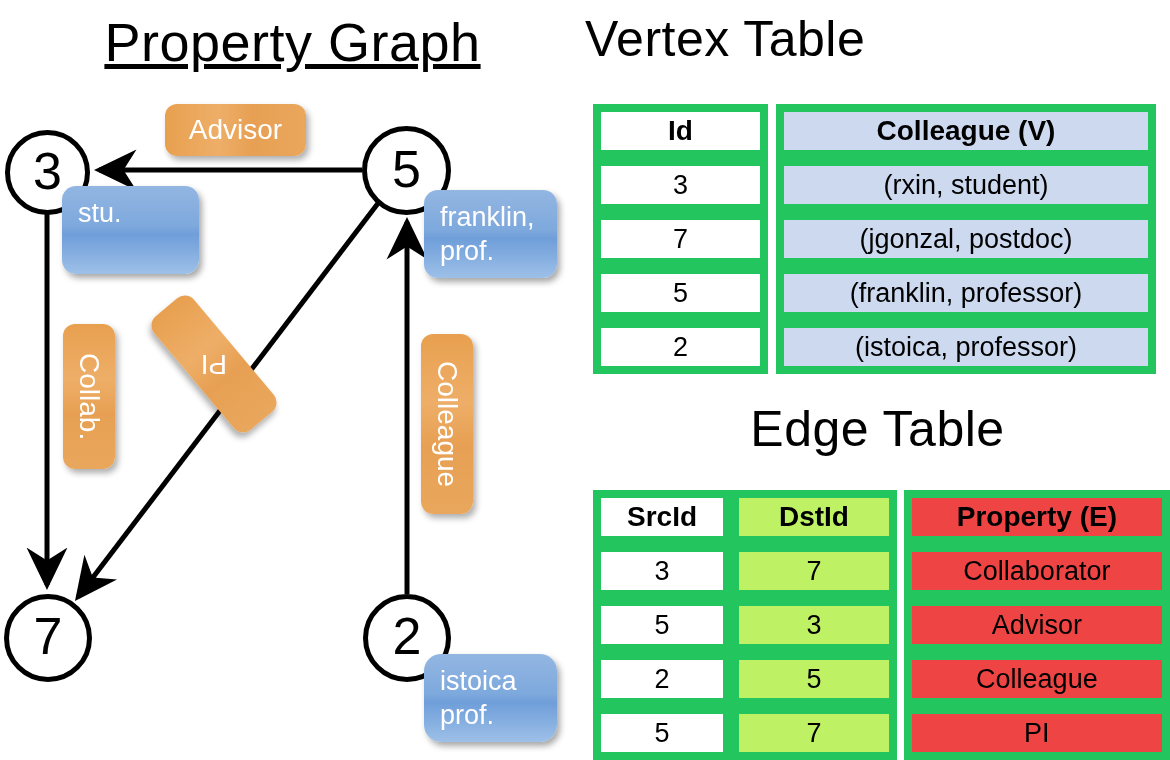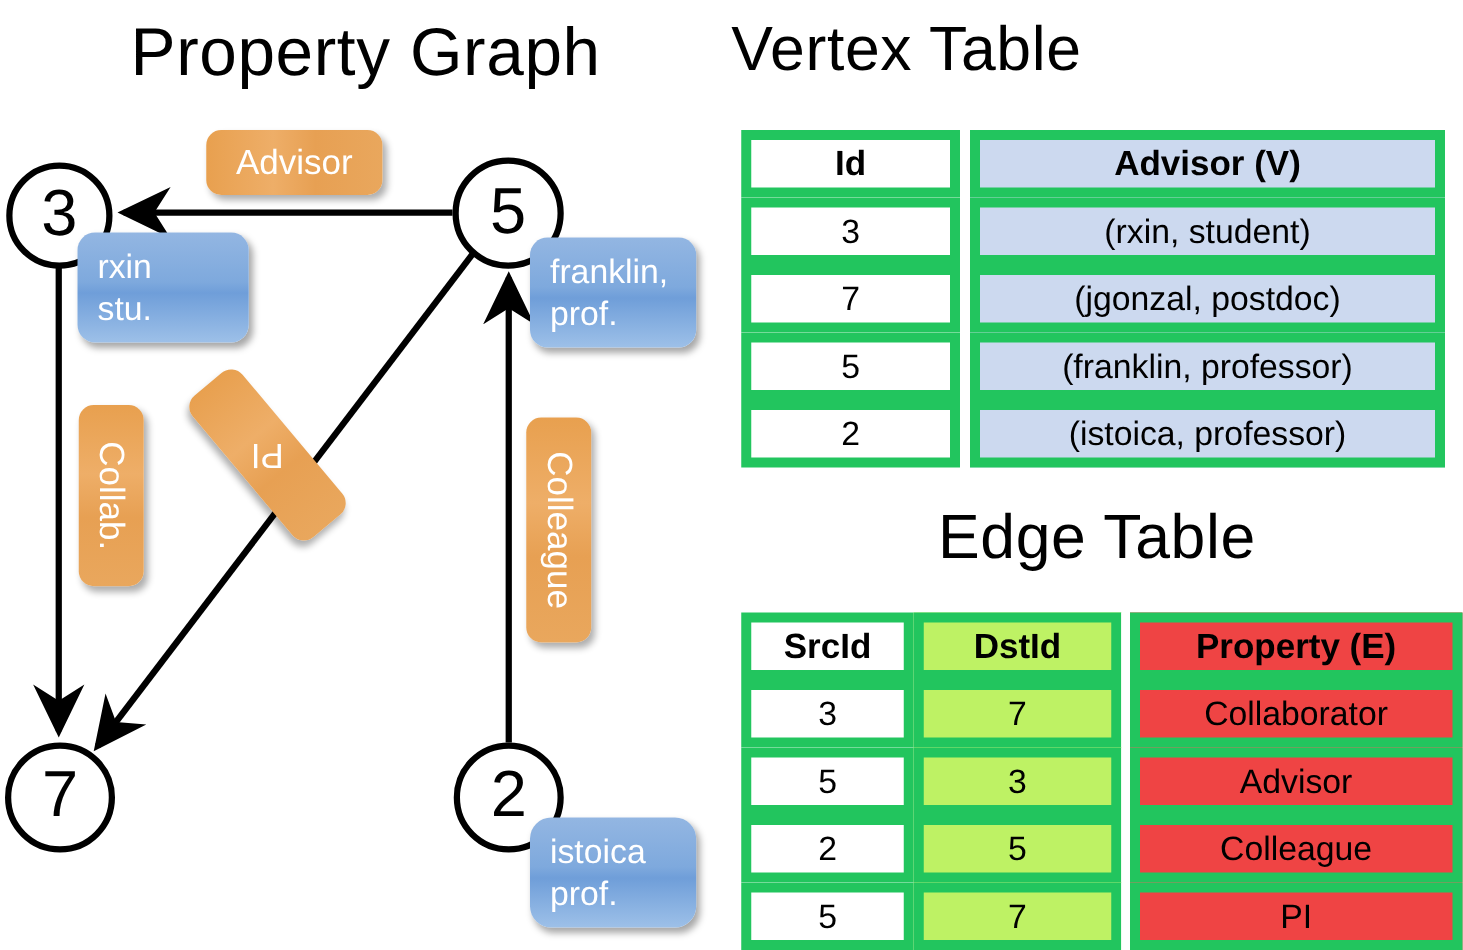--- a/index.html
+++ b/index.html
@@ -24,20 +24,21 @@
     color: #000000;
     white-space: nowrap;
     letter-spacing: 0.5px;
   }
   #title-property-graph {
     left: 0; top: 12px;
     width: 585px;
     text-align: center;
     font-size: 54px;
     line-height: 60px;
+    text-decoration: underline;
   }
   #title-vertex-table {
     left: 585px; top: 10px;
     width: 585px;
     font-size: 50px;
     line-height: 58px;
   }
   #title-edge-table {
     left: 585px; top: 400px;
     width: 585px;
@@ -183,21 +184,20 @@
     <span class="node-label-inner">5</span>
   </div>
   <div class="node" style="left:4px; top:594px; width:88px; height:88px;">
     <span class="node-label-inner">7</span>
   </div>
   <div class="node" style="left:363px; top:594px; width:88px; height:88px;">
     <span class="node-label-inner">2</span>
   </div>
 
   <div class="prop-box" style="left:62px; top:186px; width:137px; height:88px;">
-    <span>rxin</span>
     <span>stu.</span>
   </div>
   <div class="prop-box" style="left:424px; top:190px; width:133px; height:88px;">
     <span>franklin,</span>
     <span>prof.</span>
   </div>
   <div class="prop-box" style="left:424px; top:654px; width:133px; height:88px;border-radius:17px;">
     <span>istoica</span>
     <span>prof.</span>
   </div>
@@ -219,21 +219,21 @@
   </div>
 </div>
 
 <div class="title" id="title-vertex-table">Vertex Table</div>
 
 <table class="tbl" id="vertex-table">
   <thead>
     <tr>
       <th class="c-id hdr">Id</th>
       <td class="spacer-col"></td>
-      <th class="c-prop hdr">Advisor (V)</th>
+      <th class="c-prop hdr">Colleague (V)</th>
     </tr>
   </thead>
   <tbody>
     <tr>
       <td class="c-id">3</td>
       <td class="spacer-col"></td>
       <td class="c-prop">(rxin, student)</td>
     </tr>
     <tr>
       <td class="c-id">7</td>

